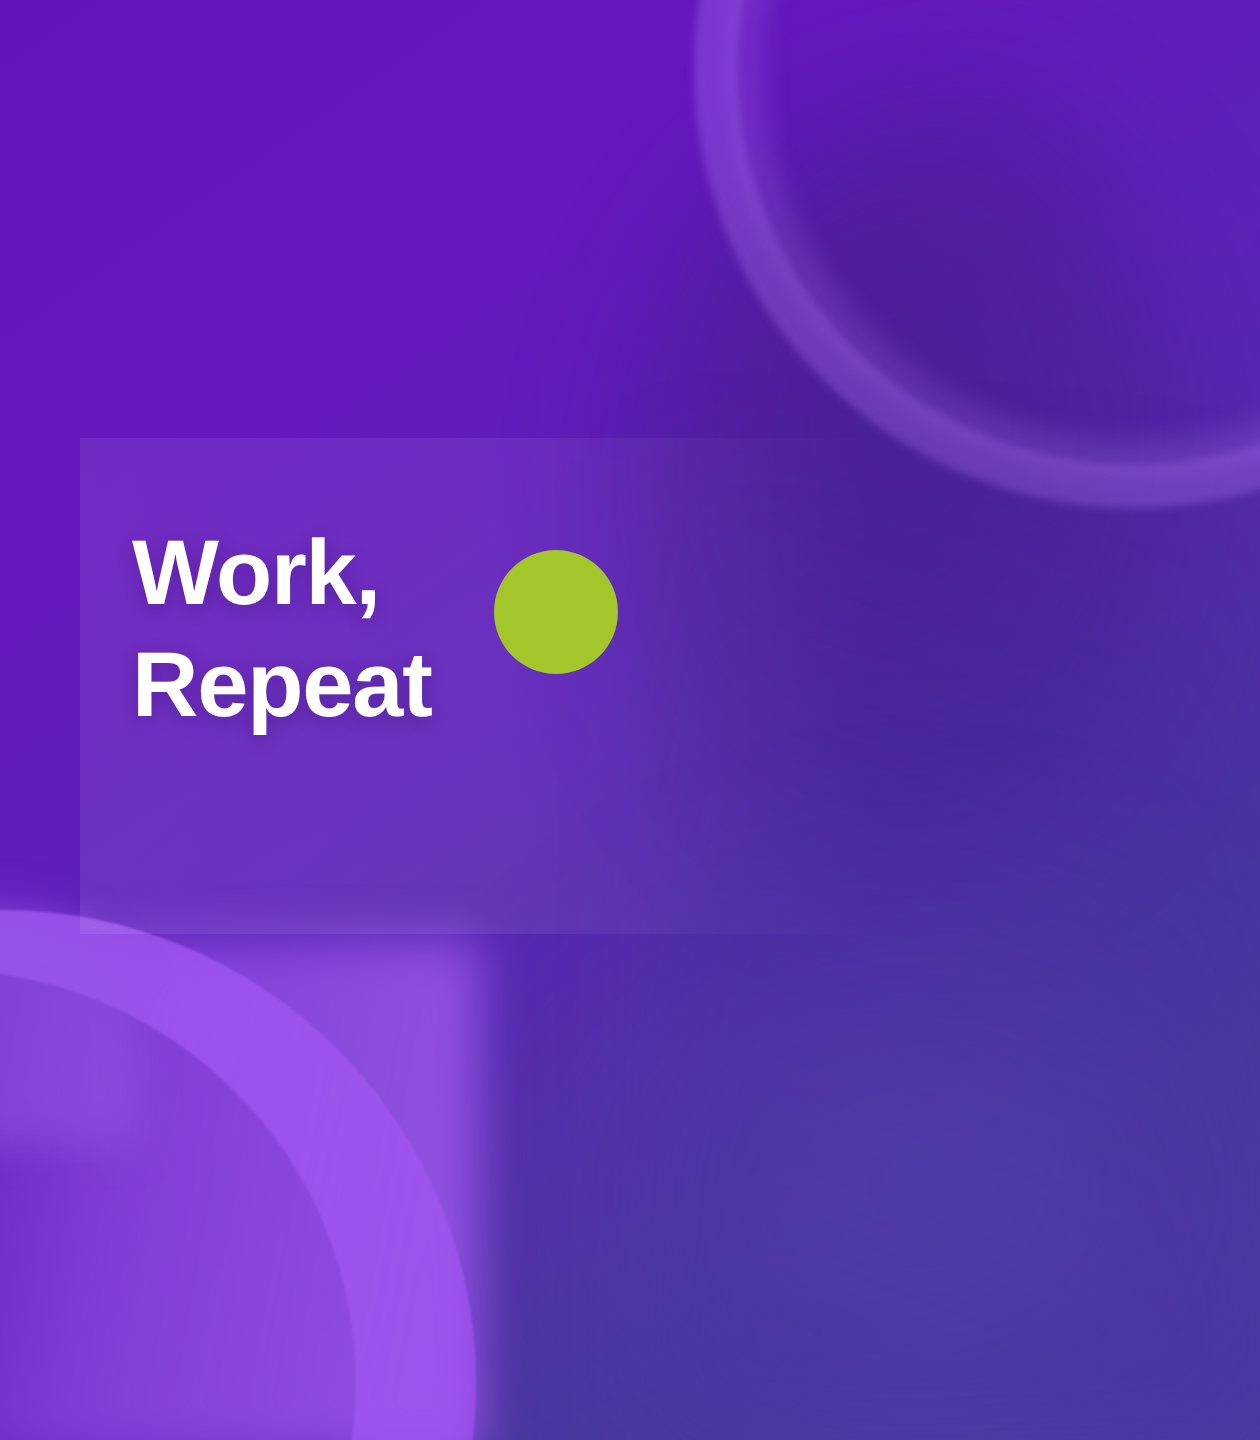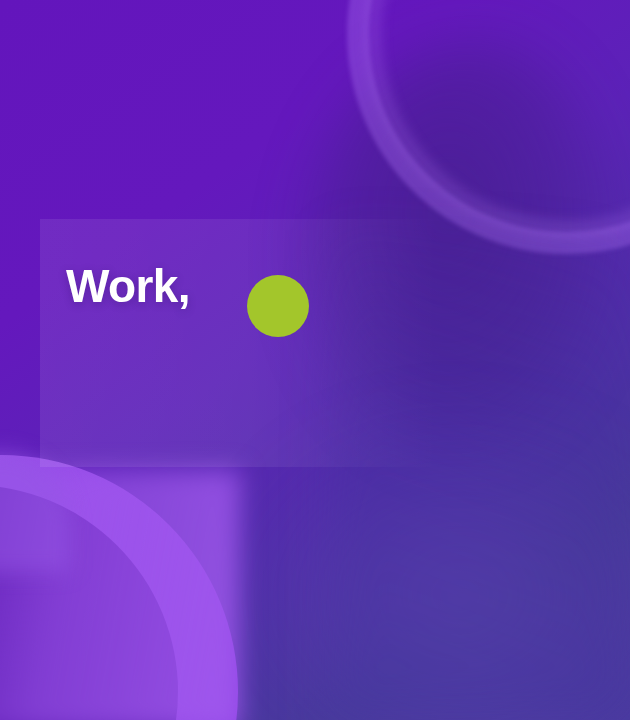--- a/index.html
+++ b/index.html
@@ -203,15 +203,16 @@
   <div class="arc-sliver"></div>
 
   <div class="veil-right"></div>
 
   <div class="panel"></div>
 
   <div class="accent-circle"></div>
 
   <h1 class="headline">
     <span class="line">Work,</span>
+    <span class="line">Repeat</span>
   </h1>
 
 </div>
 
 </body></html>

